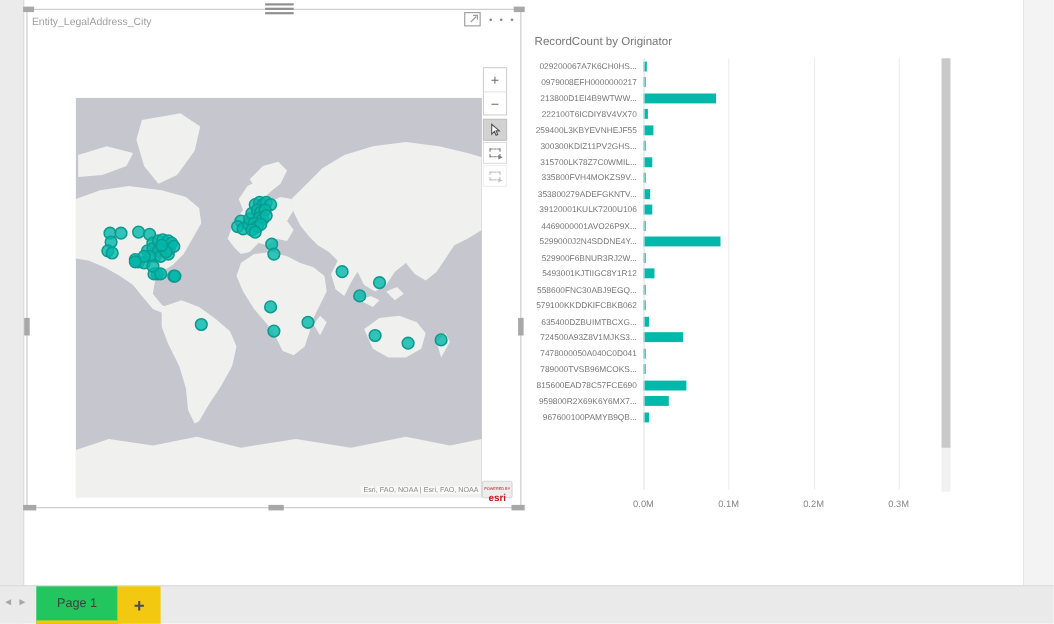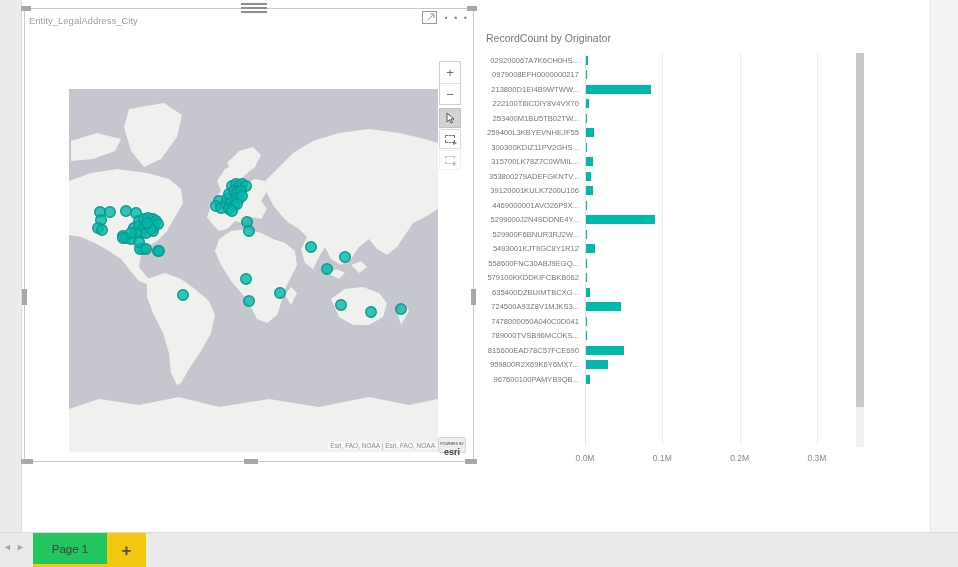--- a/index.html
+++ b/index.html
@@ -23,21 +23,21 @@
   .grip { position:absolute; left:216px; top:-6px; width:26px; height:11px; }
   .grip span { display:block; height:2px; background:#8f8f8f; margin-bottom:2px; }
   .visual-topright { position:absolute; right:4px; top:2px; display:flex; align-items:center; gap:8px; }
   .focus-icon { width:15px; height:13px; border:1px solid #9a9a9a; position:relative; }
   .focus-icon svg { position:absolute; right:1px; top:1px; }
   .ellipsis { color:#8c8c8c; font-size:9px; letter-spacing:2px; line-height:10px; }
   .map-title { position:absolute; left:4px; top:6px; font-size:9.5px; color:#9e9e9e; }
   .map-canvas { position:absolute; left:44px; top:80px; width:369px; height:363px; background:#c6c7ce; overflow:hidden; }
   .attribution { position:absolute; right:1px; bottom:3px; font-size:6.5px; color:#8b8b8b; background:rgba(255,255,255,0.55); padding:0 2px; }
   .esri-badge { position:absolute; left:413px; top:428px; width:28px; height:16px; background:rgba(235,235,235,0.9);
-                border:1px solid #d5d5d5; border-radius:2px; text-align:center; color:#404040; line-height:8px; }
+                border:1px solid #d5d5d5; border-radius:2px; text-align:center; color:#b91c1c; line-height:8px; }
   .esri-badge .pb { font-size:3.5px; display:block; margin-top:2px; }
   .esri-badge .es { font-size:9px; font-weight:bold; display:block; }
 
   
   .zoom-box { position:absolute; left:414px; top:52px; width:22px; height:44px; background:#fff; border:1px solid #d0d0d0; }
   .zoom-btn { width:100%; height:21px; display:flex; align-items:center; justify-content:center; font-size:13px; color:#6d6d6d; }
   .zoom-sep { height:1px; background:#e3e3e3; }
   .tool-btn { position:absolute; left:414px; width:22px; height:20px; background:#fff; border:1px solid #dcdcdc;
               display:flex; align-items:center; justify-content:center; }
   .tool-btn.active { background:#d2d2d2; border-color:#c2c2c2; }
@@ -225,34 +225,34 @@
           </div>
           <div class="bar-row">
             <div class="bar-label">213800D1EI4B9WTWW...</div>
             <div class="bar" style="width: 65.705px; background: rgb(1, 184, 170);"></div>
           </div>
           <div class="bar-row">
             <div class="bar-label">222100T6ICDIY8V4VX70</div>
             <div class="bar" style="width: 3.865px; background: rgb(1, 184, 170);"></div>
           </div>
           <div class="bar-row">
-            <div class="bar-label">253400M1BU5TB02TW...</div>
-            <div class="bar" style="width: 1.546px; background: rgb(1, 184, 170);"></div>
-          </div>
-          <div class="bar-row">
             <div class="bar-label">259400L3KBYEVNHEJF55</div>
             <div class="bar" style="width: 9.276px; background: rgb(1, 184, 170);"></div>
           </div>
           <div class="bar-row">
             <div class="bar-label">300300KDIZ11PV2GHS...</div>
             <div class="bar" style="width: 1.546px; background: rgb(1, 184, 170);"></div>
           </div>
           <div class="bar-row">
             <div class="bar-label">315700LK78Z7C0WMIL...</div>
             <div class="bar" style="width: 7.73px; background: rgb(1, 184, 170);"></div>
+          </div>
+          <div class="bar-row">
+            <div class="bar-label">335800FVH4MOKZS9V...</div>
+            <div class="bar" style="width: 1.546px; background: rgb(1, 184, 170);"></div>
           </div>
           <div class="bar-row">
             <div class="bar-label">353800279ADEFGKNTV...</div>
             <div class="bar" style="width: 6.184px; background: rgb(1, 184, 170);"></div>
           </div>
           <div class="bar-row">
             <div class="bar-label">39120001KULK7200U106</div>
             <div class="bar" style="width: 7.73px; background: rgb(1, 184, 170);"></div>
           </div>
           <div class="bar-row">

